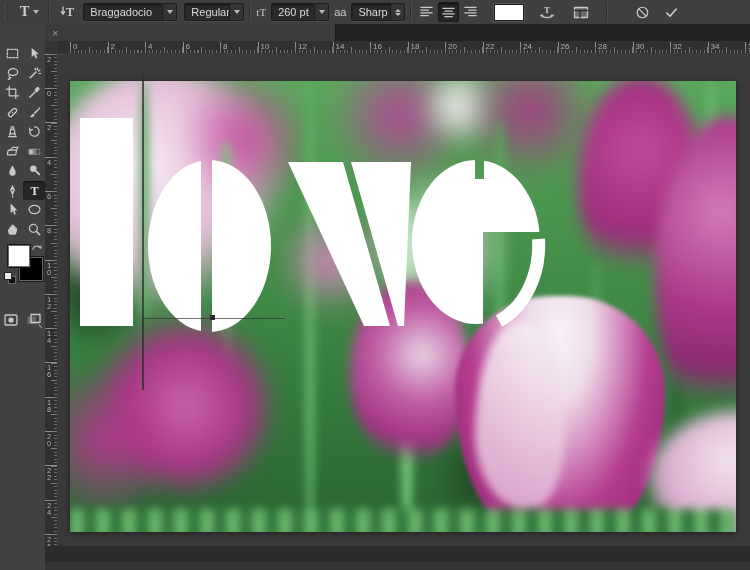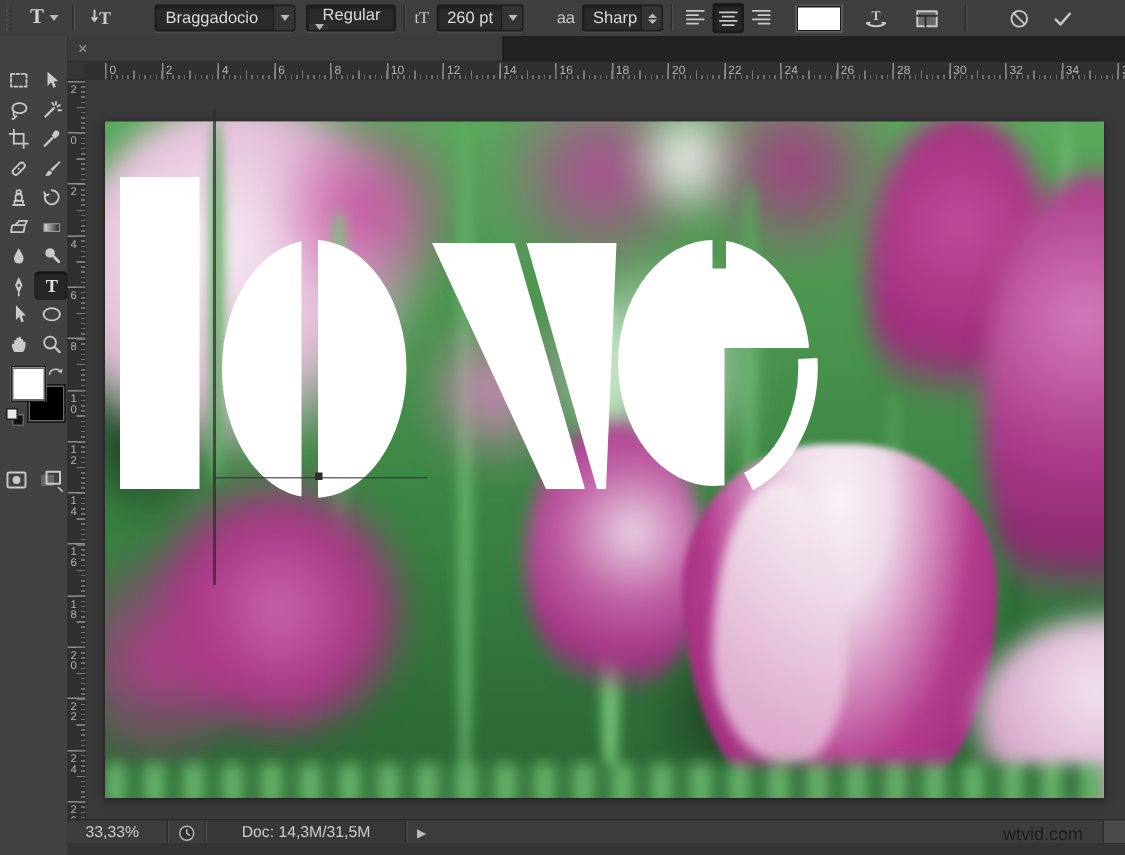--- a/index.html
+++ b/index.html
@@ -117,41 +117,41 @@
       <span class="preset-t">T</span>
       <span class="caret"></span>
     </div>
     <div class="sep"></div>
     <div class="obtn oicon">
       <svg class="ticon" style="width:20px;height:16px" viewBox="0 0 20 16">
         <path d="M4 3 v7 M4 10 l-1.6 -2.2 M4 10 l1.6 -2.2"></path>
         <text x="11" y="12" text-anchor="middle" font-size="12" font-weight="bold" font-family="Liberation Serif,serif" fill="#c9c9c9" stroke="none">T</text>
       </svg>
     </div>
-    <div class="field" style="width:92px;margin-left:20px;">
+    <div class="field" style="width:92px;margin-left:0;">
       <span class="val">Braggadocio</span>
       <span class="dd">
           <span class="caret" style="margin:0"></span>
         </span>
     </div>
-    <div class="field" style="width:58px;margin-left:7px;flex-direction:column;">
+    <div class="field" style="width:58px;margin-left:7px;">
       <span class="val">Regular</span>
       <span class="dd">
           <span class="caret" style="margin:0"></span>
         </span>
     </div>
     <div class="sep"></div>
     <span class="glyph" style="font-family:'Liberation Serif',serif;"><span>tT</span></span>
     <div class="field" style="width:56px;margin-left:5px;">
       <span class="val">260 pt</span>
       <span class="dd">
           <span class="caret" style="margin:0"></span>
         </span>
     </div>
-    <span class="glyph" style="margin-left:22px;"><span>aa</span></span>
+    <span class="glyph" style="margin-left:5px;"><span>aa</span></span>
     <div class="field" style="width:52px;margin-left:5px;">
       <span class="val">Sharp</span>
       <span class="dd">
           <span class="stepper">
             <i class="up"></i>
             <i class="dn"></i>
           </span>
         </span>
     </div>
     <div class="sep"></div>
@@ -473,31 +473,15 @@
         <ellipse cx="406" cy="161" rx="64" ry="82" fill="#ffffff" mask="url(#m-e)"></ellipse>
         <path d="M 468.5 158 A 64 82 0 0 1 429 240" stroke="#ffffff" stroke-width="13" fill="none"></path>
       </svg>
     </div>
   </div>
 
   <div id="type-cursor-v"></div>
   <div id="type-baseline"></div>
   <div id="type-anchor"></div>
 
-  <div id="status-bar">
-    <span id="zoom-field">33,33%</span>
-    <span class="sdiv"></span>
-    <span id="drive-seg">
-      <svg width="13" height="13" viewBox="0 0 14 14">
-        <circle cx="7" cy="7" r="5" fill="#2f2f2f" stroke="#b5b5b5" stroke-width="1.1"></circle>
-        <path d="M7 4.3 V7 L9 8.4" fill="none" stroke="#b5b5b5" stroke-width="1.1" stroke-linecap="round"></path>
-      </svg>
-    </span>
-    <span class="sdiv"></span>
-    <span id="doc-field">Doc: 14,3M/31,5M</span>
-    <span class="sdiv"></span>
-    <span id="status-arrow">▶</span>
-    <span id="watermark">wtvid.com</span>
-    <span id="resize-grip"></span>
-  </div>
   <div id="bottom-strip"></div>
 
 </div>
 
 </body></html>

